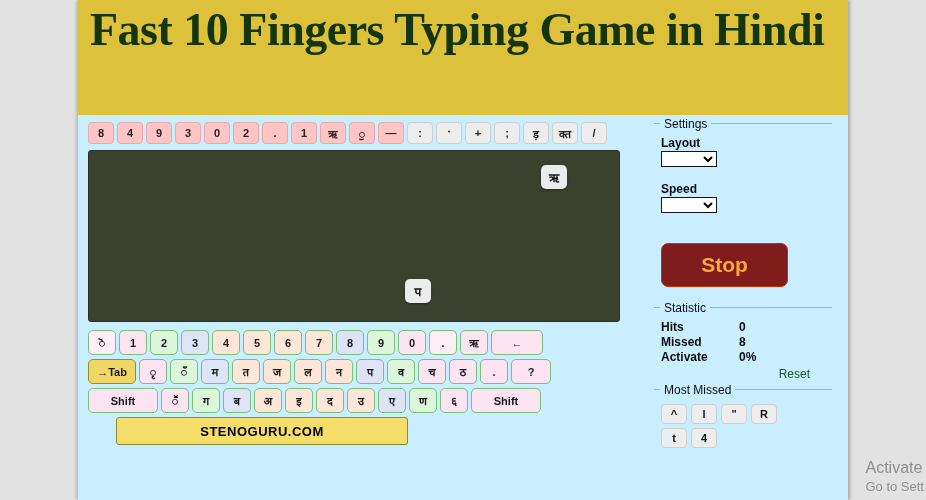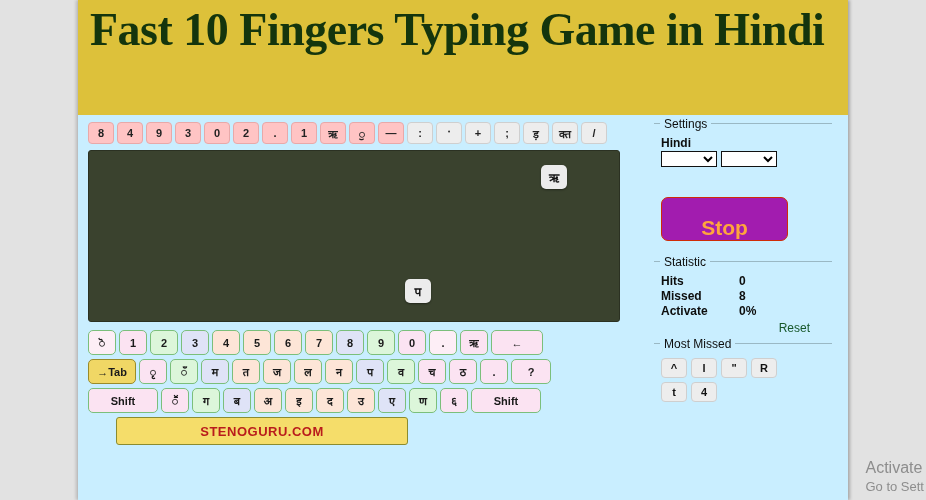--- a/index.html
+++ b/index.html
@@ -97,21 +97,21 @@
   .w-wide{width:40px;}
 
   
   .banner{
     margin:3px 0 0 28px;
     width:290px;height:26px;
     background:#f5dd6a;
     border:1px solid #8b8b2f;
     border-radius:3px;
     display:flex;align-items:center;justify-content:center;
-    font-size:13px;font-weight:bold;color:#b91c1c;letter-spacing:.5px;
+    font-size:13px;font-weight:bold;color:#000000;letter-spacing:.5px;
   }
 
   
   .fs{
     border:none;
     border-top:1px solid #9ab8c4;
     margin:0 6px 0 0;padding:0;
     position:relative;
   }
   .fs-legend{
@@ -128,26 +128,26 @@
     font-size:11px;
     width:56px;height:16px;
     padding:12px 0 0 2px;
     border:1px solid #111;
     background:#fff;
     border-radius:0;
   }
   .stop-btn{
     margin:18px 0 0 0;
     width:125px;height:42px;
-    background:#a21caf;
+    background:#7f1d1d;
     border:1px solid #d02c06;
     border-radius:7px;
     color:#ffa53c;
     font-size:21px;font-weight:bold;
-    display:flex;align-items:flex-end;justify-content:center;
+    display:flex;align-items:center;justify-content:center;
     cursor:pointer;
   }
   .stat-row{display:flex;font-size:12px;font-weight:bold;color:#0d0d0d;line-height:15px;}
   .stat-row .n{width:78px;}
   .reset{
     text-align:right;padding-right:22px;
     font-size:12px;color:#17572a;
     text-decoration:none;display:block;margin-top:2px;
   }
   .mm-grid{display:flex;flex-wrap:wrap;gap:4px;width:135px;margin-top:2px;}
@@ -260,22 +260,23 @@
       <div class="banner">
         <span>STENOGURU.COM</span>
       </div>
     </div>
 
     <div class="right-col">
 
       <fieldset class="fs">
         <div class="fs-legend">Settings</div>
         <div class="fs-body">
-          <div class="lbl">Hindi</div>
+          <div class="lbl">Layout</div>
           <select id="layout-select"><option value="EN">EN</option></select>
+          <div class="lbl" style="margin-top:3px;">Speed</div>
           <select id="speed-select"><option value="3">3</option></select>
           <div class="stop-btn">
             <span>Stop</span>
           </div>
         </div>
       </fieldset>
 
       <fieldset class="fs" style="margin-top:20px;">
         <div class="fs-legend">Statistic</div>
         <div class="fs-body" id="stat-body">

